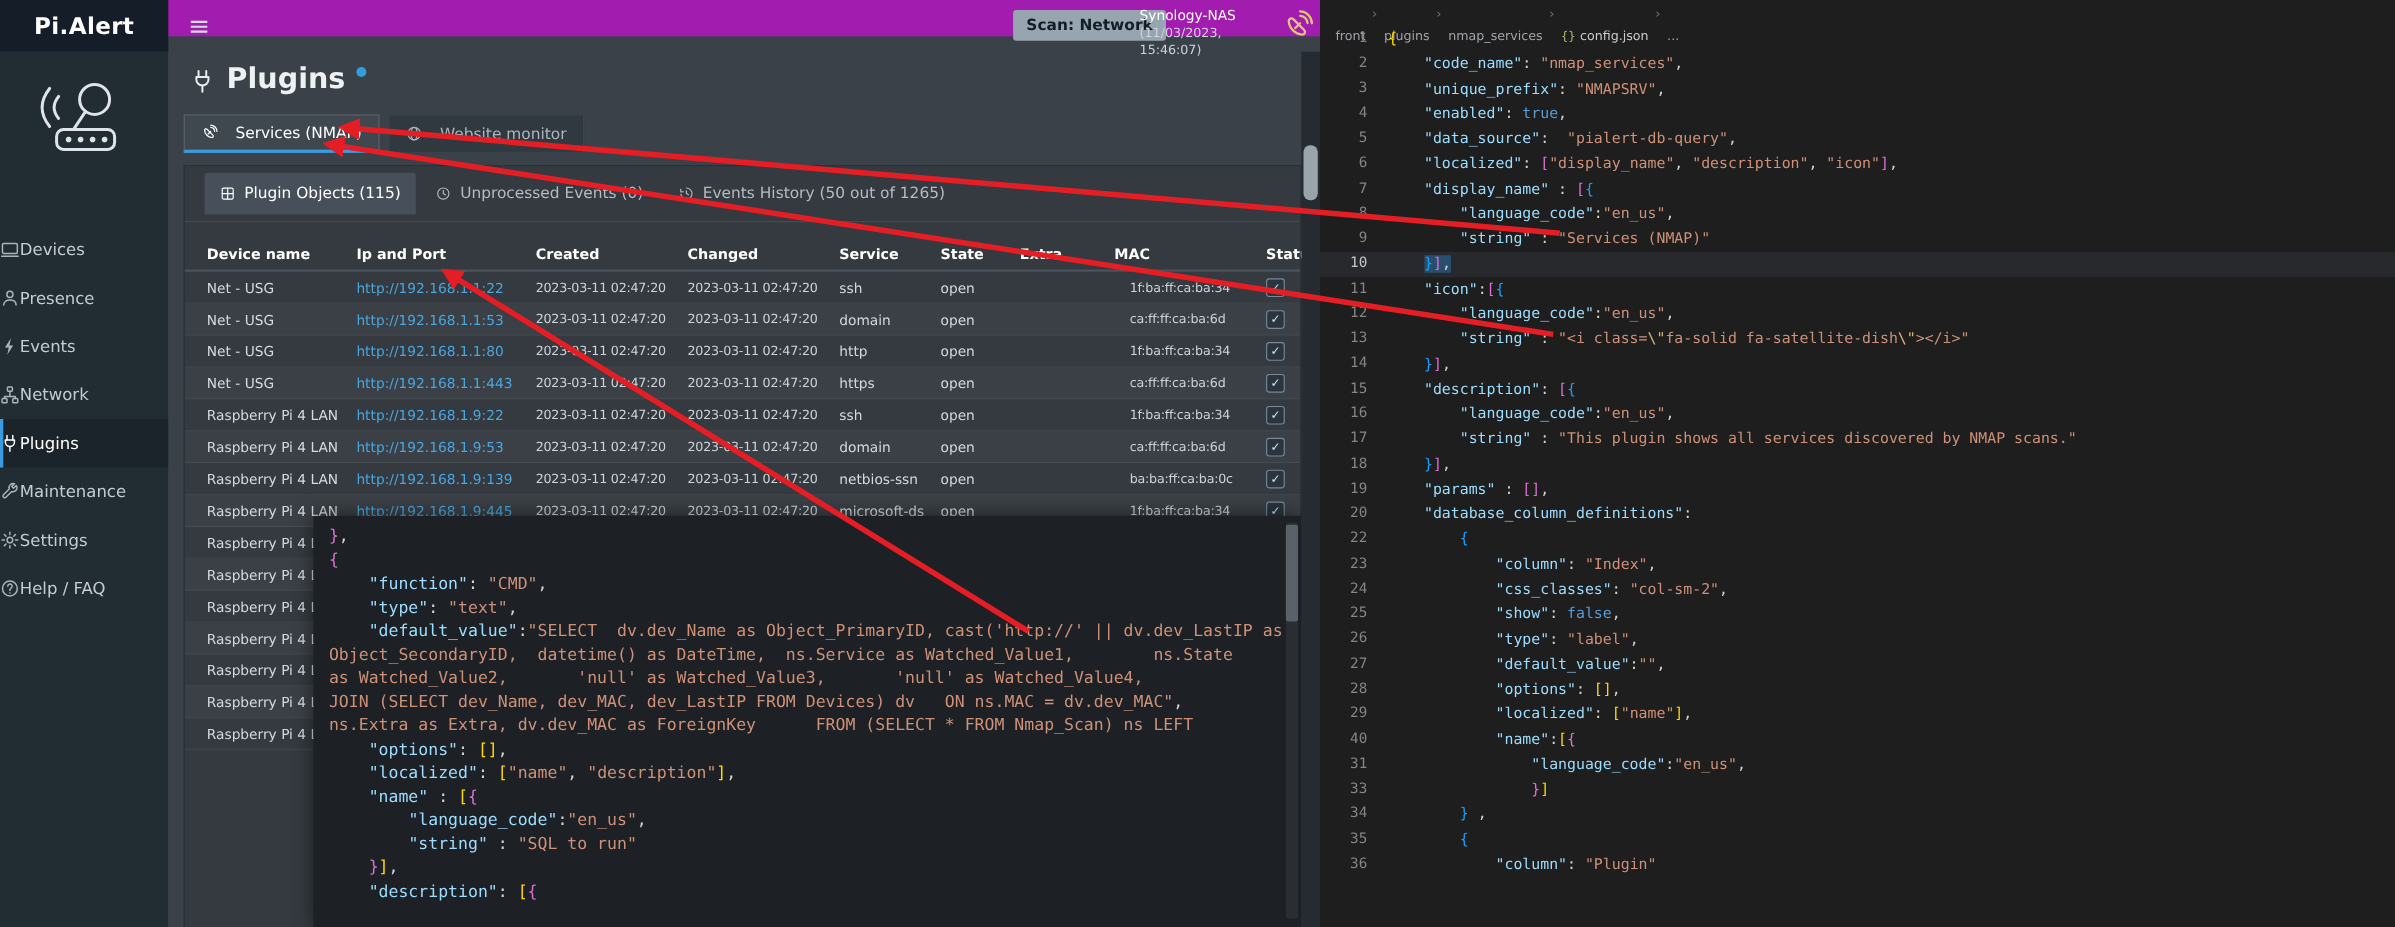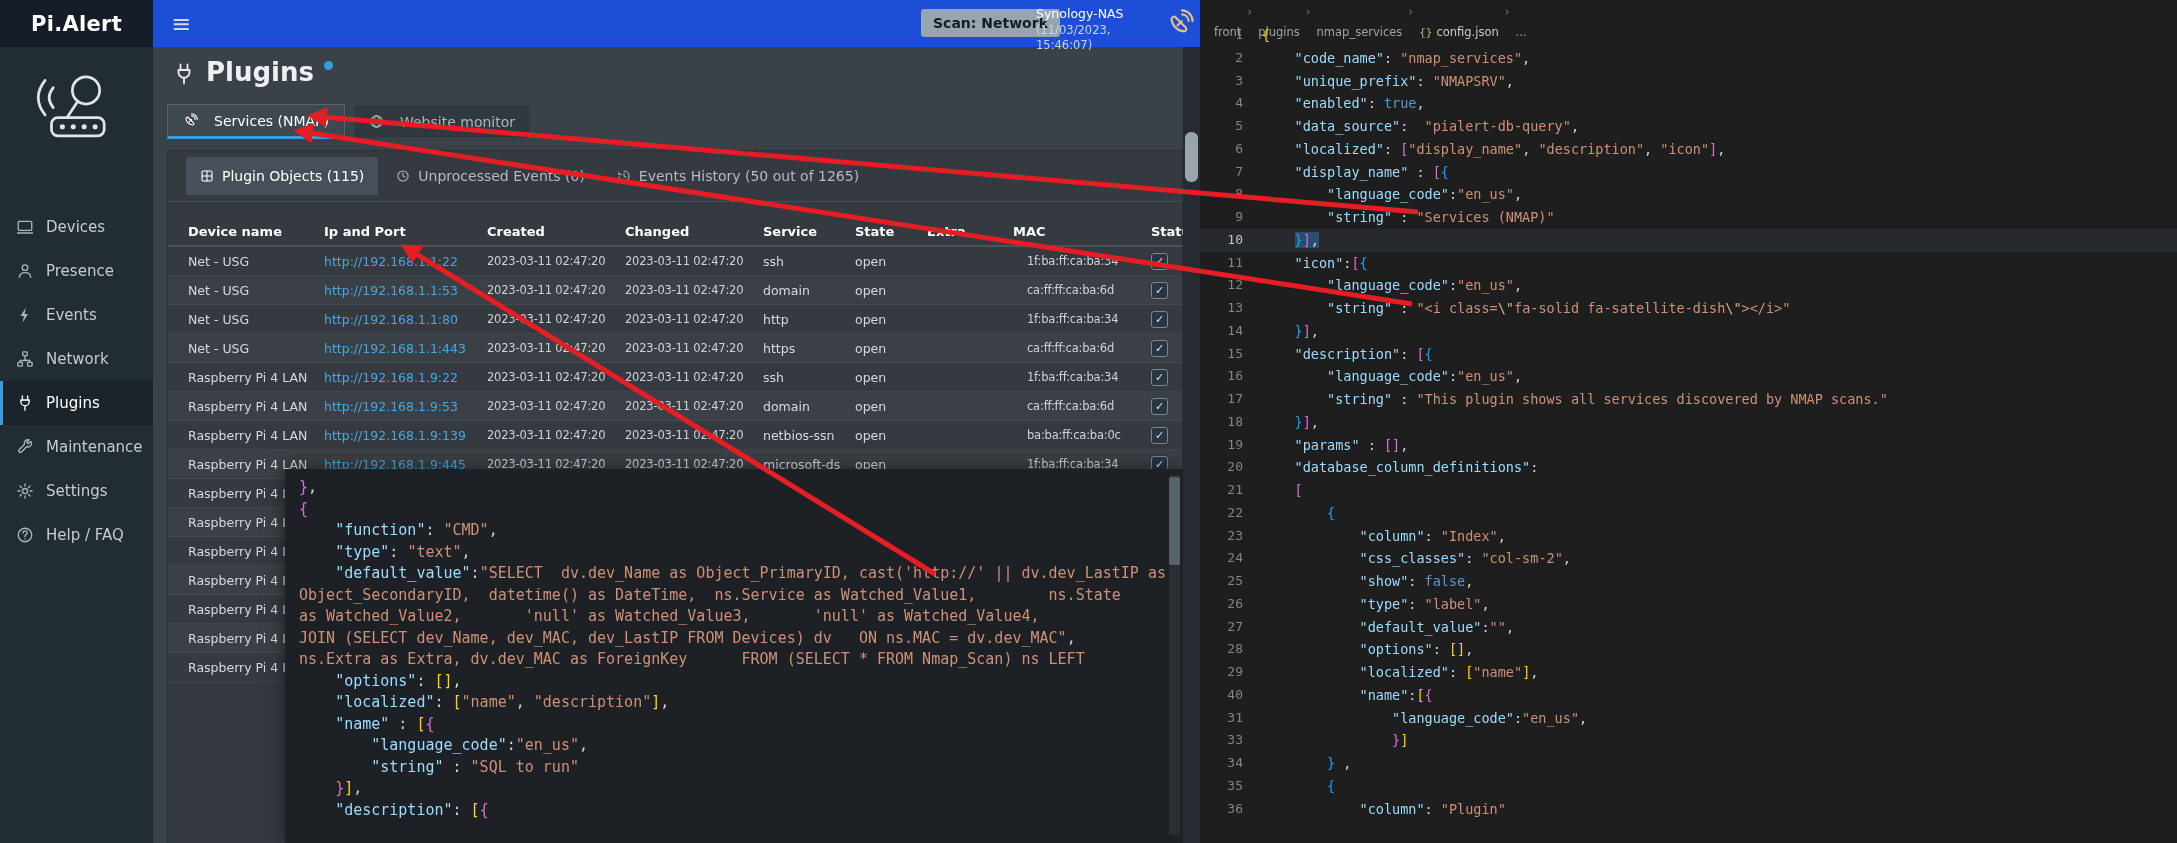--- a/index.html
+++ b/index.html
@@ -3,35 +3,35 @@
 <meta charset="utf-8">
 <style>
   html,body{margin:0;padding:0;}
   body{width:2177px;height:843px;position:relative;overflow:hidden;background:#1e1e1e;
        font-family:"DejaVu Sans","Liberation Sans",sans-serif;color:#d6dadd;}
   [data-interactable="true"]{cursor:pointer;}
 
   
   .left-app{position:absolute;left:0;top:0;width:1200px;height:843px;background:#3a4148;overflow:hidden;}
 
-  .topbar{position:absolute;left:0;top:0;width:1200px;height:47px;background:#1d4ed8;z-index:30;}
+  .topbar{position:absolute;left:0;top:0;width:1200px;height:33px;background:#a21caf;z-index:30;}
   .brand{position:absolute;left:0;top:0;width:153px;height:47px;background:#141d28;color:#fff;
          font-size:21px;font-weight:bold;display:flex;align-items:center;justify-content:center;letter-spacing:.3px;}
   .hamburger{position:absolute;left:160px;top:0;width:42px;height:47px;display:flex;align-items:center;
              justify-content:center;color:#d2d9df;font-size:24px;}
   .scan-badge{position:absolute;left:921px;top:9px;height:28px;padding:0 12px;background:#97a5b0;color:#141d26;
               font-size:14px;font-weight:bold;border-radius:3px;display:flex;align-items:center;}
   .nas-info{position:absolute;left:1036px;top:6px;width:128px;color:#fff;font-size:12.5px;line-height:1.35;}
   .nas-time{color:#ccd3d9;font-size:11.5px;}
   .header-icon{position:absolute;left:1166px;top:9px;width:28px;height:28px;color:#e3c27f;}
 
   .sidebar{position:absolute;left:0;top:47px;width:153px;height:796px;background:#222c33;}
   .logo{position:absolute;left:26px;top:15px;width:100px;height:95px;color:#dfe4e8;}
   .side-menu{position:absolute;left:0;top:158px;width:153px;}
-  .side-item{height:44px;display:flex;align-items:center;gap:12px;padding-left:16px;color:#c4ccd2;font-size:15px;}
+  .side-item{height:44px;display:flex;align-items:center;gap:0;color:#c4ccd2;font-size:15px;}
   .side-item .icon{width:18px;height:18px;color:#a9b5bd;flex:none;}
   .side-item.active{background:#1b242a;color:#fff;box-shadow:inset 3px 0 0 #3c9ade;}
   .side-item.active .icon{color:#fff;}
 
   .content{position:absolute;left:153px;top:47px;width:1030px;height:796px;background:#3a4148;}
   .page-title-row{position:absolute;left:19px;top:10px;display:flex;align-items:flex-start;gap:10px;}
   .page-title-row .icon{width:24px;height:24px;color:#e9edf0;margin-top:5px;}
   .page-title{font-size:26px;font-weight:bold;color:#eef1f3;line-height:1.2;}
   .title-dot{width:9px;height:9px;border-radius:50%;background:#2f9fe0;margin-top:4px;}
 
@@ -490,21 +490,20 @@
       <div class="ed-line" data-interactable="true"><span class="ed-num" data-interactable="false">11</span><span class="ed-text"><span class="tk-p">    </span><span class="tk-k">"icon"</span><span class="tk-p">:</span><span class="tk-m">[</span><span class="tk-u">{</span></span></div>
       <div class="ed-line" data-interactable="true"><span class="ed-num" data-interactable="false">12</span><span class="ed-text"><span class="tk-p">        </span><span class="tk-k">"language_code"</span><span class="tk-p">:</span><span class="tk-s">"en_us"</span><span class="tk-p">,</span></span></div>
       <div class="ed-line" data-interactable="true"><span class="ed-num" data-interactable="false">13</span><span class="ed-text"><span class="tk-p">        </span><span class="tk-k">"string"</span><span class="tk-p"> : </span><span class="tk-s">"&lt;i class=</span><span class="tk-e">\"</span><span class="tk-s">fa-solid fa-satellite-dish</span><span class="tk-e">\"</span><span class="tk-s">&gt;&lt;/i&gt;"</span></span></div>
       <div class="ed-line" data-interactable="true"><span class="ed-num" data-interactable="false">14</span><span class="ed-text"><span class="tk-p">    </span><span class="tk-u">}</span><span class="tk-m">]</span><span class="tk-p">,</span></span></div>
       <div class="ed-line" data-interactable="true"><span class="ed-num" data-interactable="false">15</span><span class="ed-text"><span class="tk-p">    </span><span class="tk-k">"description"</span><span class="tk-p">: </span><span class="tk-m">[</span><span class="tk-u">{</span></span></div>
       <div class="ed-line" data-interactable="true"><span class="ed-num" data-interactable="false">16</span><span class="ed-text"><span class="tk-p">        </span><span class="tk-k">"language_code"</span><span class="tk-p">:</span><span class="tk-s">"en_us"</span><span class="tk-p">,</span></span></div>
       <div class="ed-line" data-interactable="true"><span class="ed-num" data-interactable="false">17</span><span class="ed-text"><span class="tk-p">        </span><span class="tk-k">"string"</span><span class="tk-p"> : </span><span class="tk-s">"This plugin shows all services discovered by NMAP scans."</span></span></div>
       <div class="ed-line" data-interactable="true"><span class="ed-num" data-interactable="false">18</span><span class="ed-text"><span class="tk-p">    </span><span class="tk-u">}</span><span class="tk-m">]</span><span class="tk-p">,</span></span></div>
       <div class="ed-line" data-interactable="true"><span class="ed-num" data-interactable="false">19</span><span class="ed-text"><span class="tk-p">    </span><span class="tk-k">"params"</span><span class="tk-p"> : </span><span class="tk-m">[]</span><span class="tk-p">,</span></span></div>
       <div class="ed-line" data-interactable="true"><span class="ed-num" data-interactable="false">20</span><span class="ed-text"><span class="tk-p">    </span><span class="tk-k">"database_column_definitions"</span><span class="tk-p">:</span></span></div>
-      <div class="ed-line" data-interactable="true"><span class="ed-num" data-interactable="false">21</span><span class="ed-text"><span class="tk-p">    </span><span class="tk-m">[</span></span></div>
       <div class="ed-line" data-interactable="true"><span class="ed-num" data-interactable="false">22</span><span class="ed-text"><span class="tk-p">        </span><span class="tk-u">{</span></span></div>
       <div class="ed-line" data-interactable="true"><span class="ed-num" data-interactable="false">23</span><span class="ed-text"><span class="tk-p">            </span><span class="tk-k">"column"</span><span class="tk-p">: </span><span class="tk-s">"Index"</span><span class="tk-p">,</span></span></div>
       <div class="ed-line" data-interactable="true"><span class="ed-num" data-interactable="false">24</span><span class="ed-text"><span class="tk-p">            </span><span class="tk-k">"css_classes"</span><span class="tk-p">: </span><span class="tk-s">"col-sm-2"</span><span class="tk-p">,</span></span></div>
       <div class="ed-line" data-interactable="true"><span class="ed-num" data-interactable="false">25</span><span class="ed-text"><span class="tk-p">            </span><span class="tk-k">"show"</span><span class="tk-p">: </span><span class="tk-b">false</span><span class="tk-p">,</span></span></div>
       <div class="ed-line" data-interactable="true"><span class="ed-num" data-interactable="false">26</span><span class="ed-text"><span class="tk-p">            </span><span class="tk-k">"type"</span><span class="tk-p">: </span><span class="tk-s">"label"</span><span class="tk-p">,</span></span></div>
       <div class="ed-line" data-interactable="true"><span class="ed-num" data-interactable="false">27</span><span class="ed-text"><span class="tk-p">            </span><span class="tk-k">"default_value"</span><span class="tk-p">:</span><span class="tk-s">""</span><span class="tk-p">,</span></span></div>
       <div class="ed-line" data-interactable="true"><span class="ed-num" data-interactable="false">28</span><span class="ed-text"><span class="tk-p">            </span><span class="tk-k">"options"</span><span class="tk-p">: </span><span class="tk-g">[]</span><span class="tk-p">,</span></span></div>
       <div class="ed-line" data-interactable="true"><span class="ed-num" data-interactable="false">29</span><span class="ed-text"><span class="tk-p">            </span><span class="tk-k">"localized"</span><span class="tk-p">: </span><span class="tk-g">[</span><span class="tk-s">"name"</span><span class="tk-g">]</span><span class="tk-p">,</span></span></div>
       <div class="ed-line" data-interactable="true"><span class="ed-num" data-interactable="false">40</span><span class="ed-text"><span class="tk-p">            </span><span class="tk-k">"name"</span><span class="tk-p">:</span><span class="tk-g">[</span><span class="tk-m">{</span></span></div>
       <div class="ed-line" data-interactable="true"><span class="ed-num" data-interactable="false">31</span><span class="ed-text"><span class="tk-p">                </span><span class="tk-k">"language_code"</span><span class="tk-p">:</span><span class="tk-s">"en_us"</span><span class="tk-p">,</span></span></div>

